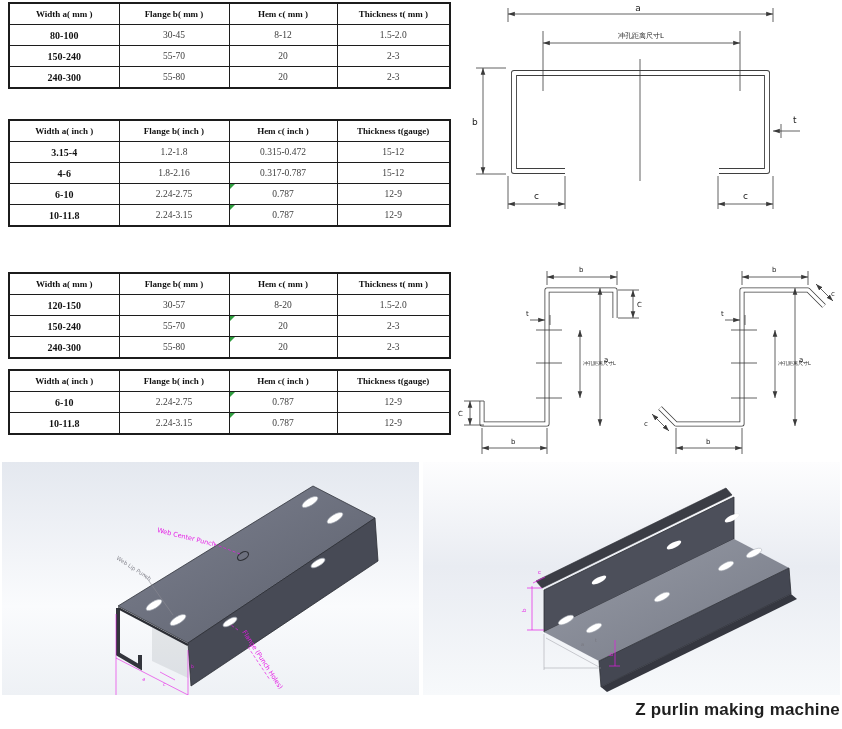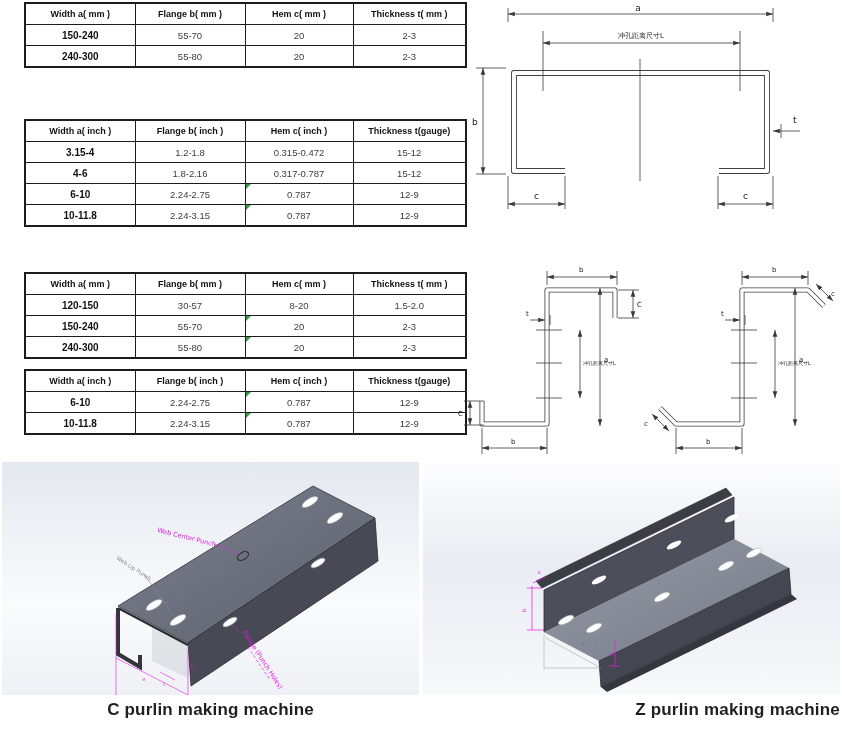--- a/index.html
+++ b/index.html
@@ -1,20 +1,20 @@
 <!DOCTYPE html>
 <html><head>
 <meta charset="utf-8">
 <style>
   html,body{margin:0;padding:0;background:#fff;}
   .canvas{position:relative;width:842px;height:729px;background:#fff;overflow:hidden;
           font-family:"Liberation Sans",sans-serif;}
   
   table.spec{position:absolute;border-collapse:collapse;table-layout:fixed;width:441px;
-             font-family:Liberation Sans, sans-serif;background:#fff;margin-left:16px;}
+             font-family:Liberation Serif, serif;background:#fff;}
   table.spec,table.spec th,table.spec td{border:1px solid #1c1c1c;}
   table.spec{border:2px solid #1c1c1c;}
   table.spec th{height:20px;font-size:9px;font-weight:bold;color:#111;padding:0 1px;
                 white-space:nowrap;overflow:hidden;text-align:center;}
   table.spec td{height:20px;font-size:9.5px;color:#3c3c3c;text-align:center;
                 position:relative;padding:0 1px;white-space:nowrap;overflow:hidden;}
   table.spec td.c0{font-size:10px;font-weight:bold;color:#111;}
   table.spec col.w0{width:110px}table.spec col.w1{width:110px}
   table.spec col.w2{width:108px}table.spec col.w3{width:113px}
   td.flag::before{content:"";position:absolute;top:0;left:0;width:0;height:0;
@@ -87,20 +87,26 @@
       <thead>
         <tr>
           <th>Width a( mm )</th>
           <th>Flange b( mm )</th>
           <th>Hem c( mm )</th>
           <th>Thickness t( mm )</th>
         </tr>
       </thead>
       <tbody>
         <tr>
+          <td class="c0">80-100</td>
+          <td>30-45</td>
+          <td>8-12</td>
+          <td>1.5-2.0</td>
+        </tr>
+        <tr>
           <td class="c0">150-240</td>
           <td>55-70</td>
           <td>20</td>
           <td>2-3</td>
         </tr>
         <tr>
           <td class="c0">240-300</td>
           <td>55-80</td>
           <td>20</td>
           <td>2-3</td>
@@ -397,16 +403,15 @@
         <line x1="121" y1="172" x2="121" y2="208"></line>
         <line x1="121" y1="206" x2="178" y2="206"></line>
         <line x1="123" y1="176" x2="176" y2="205"></line>
       </g>
       <text class="ann" font-size="5" fill="#77777f" x="158" y="184">a</text>
       <text class="ann" font-size="5" fill="#77777f" x="172" y="180">t</text>
       <text class="ann" font-size="5.5" fill="#e51ae5" transform="rotate(-90 190 194)" x="190" y="194">b</text>
     </svg>
   </div>
 
-  <div class="caption" id="caption-c">C purlin making machine</div>
   <div class="caption" id="caption-z">Z purlin making machine</div>
 
 </div>
 
 </body></html>

